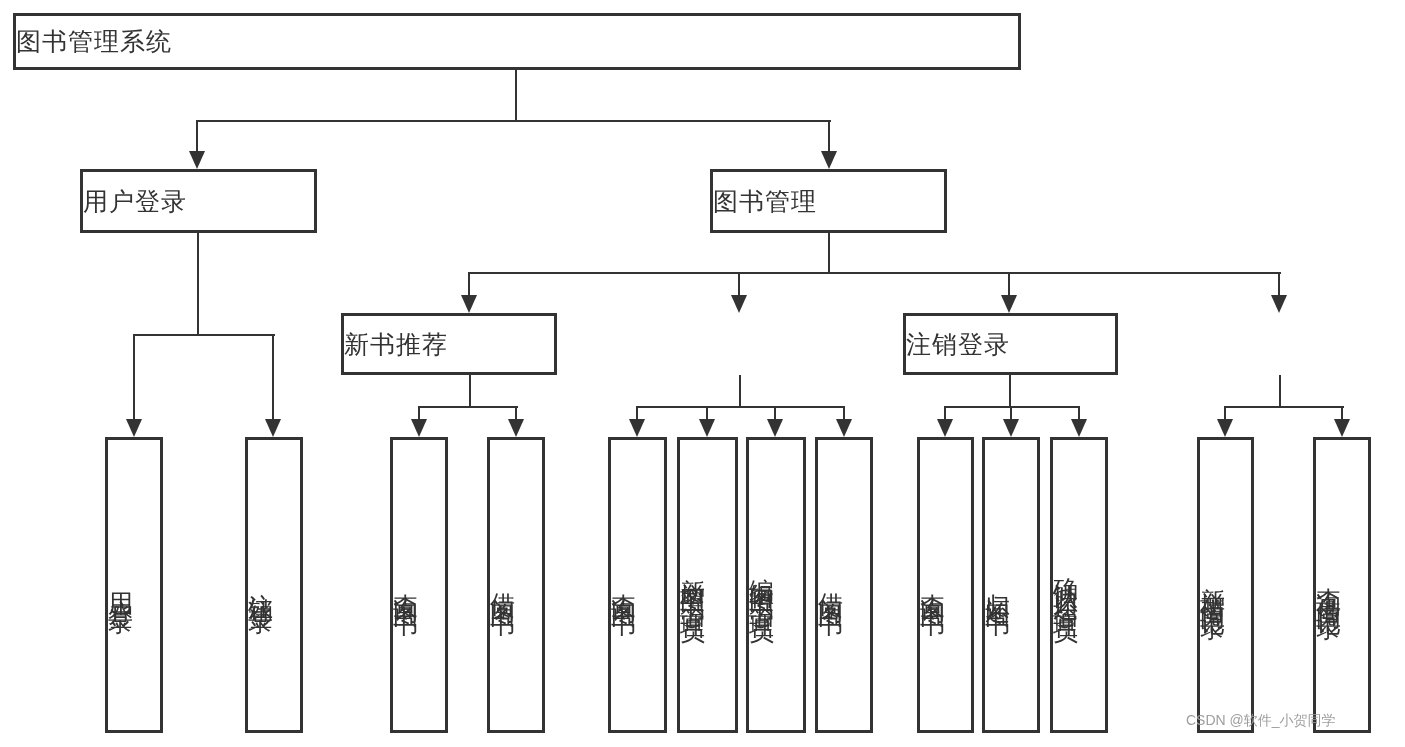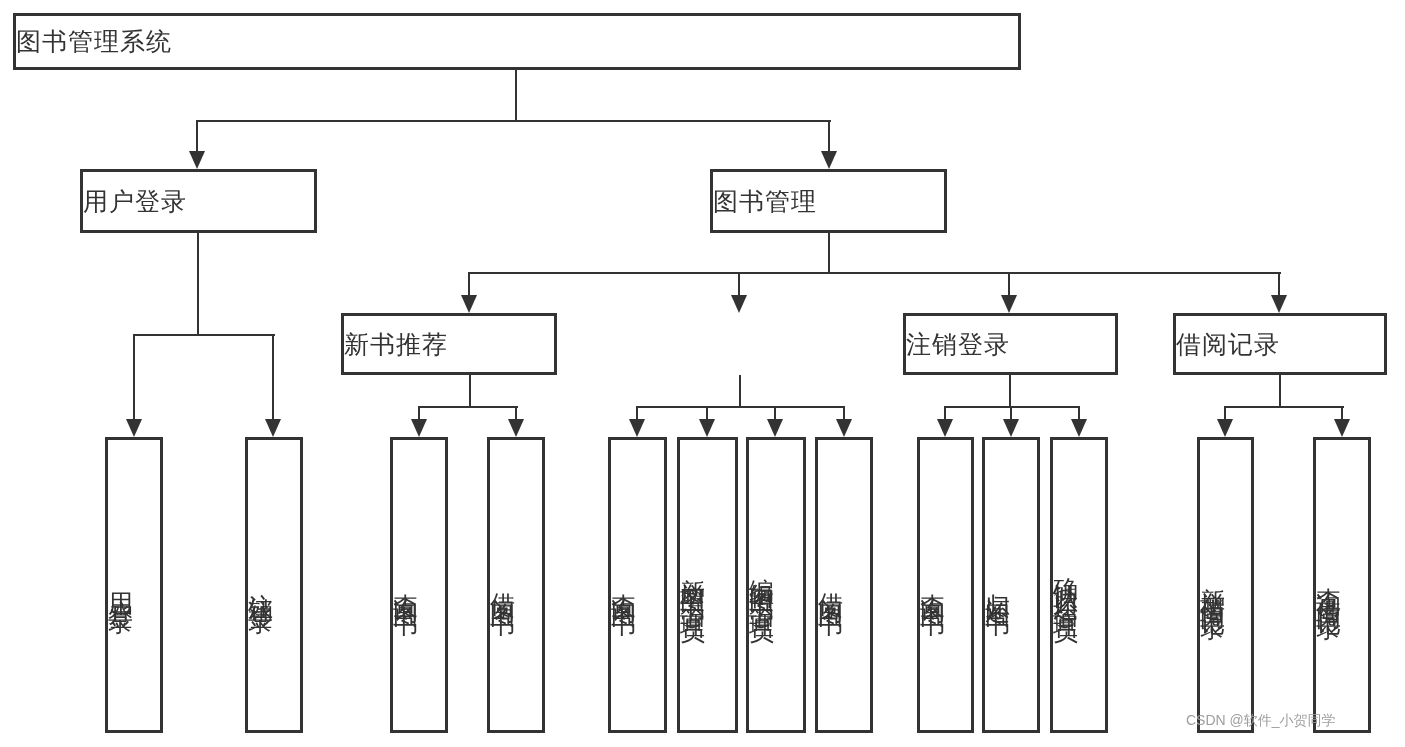--- a/index.html
+++ b/index.html
@@ -102,23 +102,20 @@
   <div class="arrow" style="left:1001px;top:295px"></div>
   <div class="line" style="left:1278px;top:272px;width:2px;height:26px"></div>
   <div class="arrow" style="left:1271px;top:295px"></div>
 
   <div class="box" style="left:341px;top:313px;width:216px;height:62px">
     <span class="hlabel">新书推荐</span>
   </div>
   <div class="box" style="left:903px;top:313px;width:215px;height:62px">
     <span class="hlabel">注销登录</span>
   </div>
-  <div class="box" style="left:1173px;top:313px;width:214px;height:62px">
-    <span class="hlabel">借阅记录</span>
-  </div>
 
   <div class="line" style="left:469px;top:375px;width:2px;height:31px"></div>
   <div class="line" style="left:418px;top:406px;width:100px;height:2px"></div>
   <div class="line" style="left:418px;top:406px;width:2px;height:16px"></div>
   <div class="arrow" style="left:411px;top:419px"></div>
   <div class="line" style="left:515px;top:406px;width:2px;height:16px"></div>
   <div class="arrow" style="left:508px;top:419px"></div>
 
   <div class="line" style="left:739px;top:375px;width:2px;height:31px"></div>
   <div class="line" style="left:636px;top:406px;width:209px;height:2px"></div>

